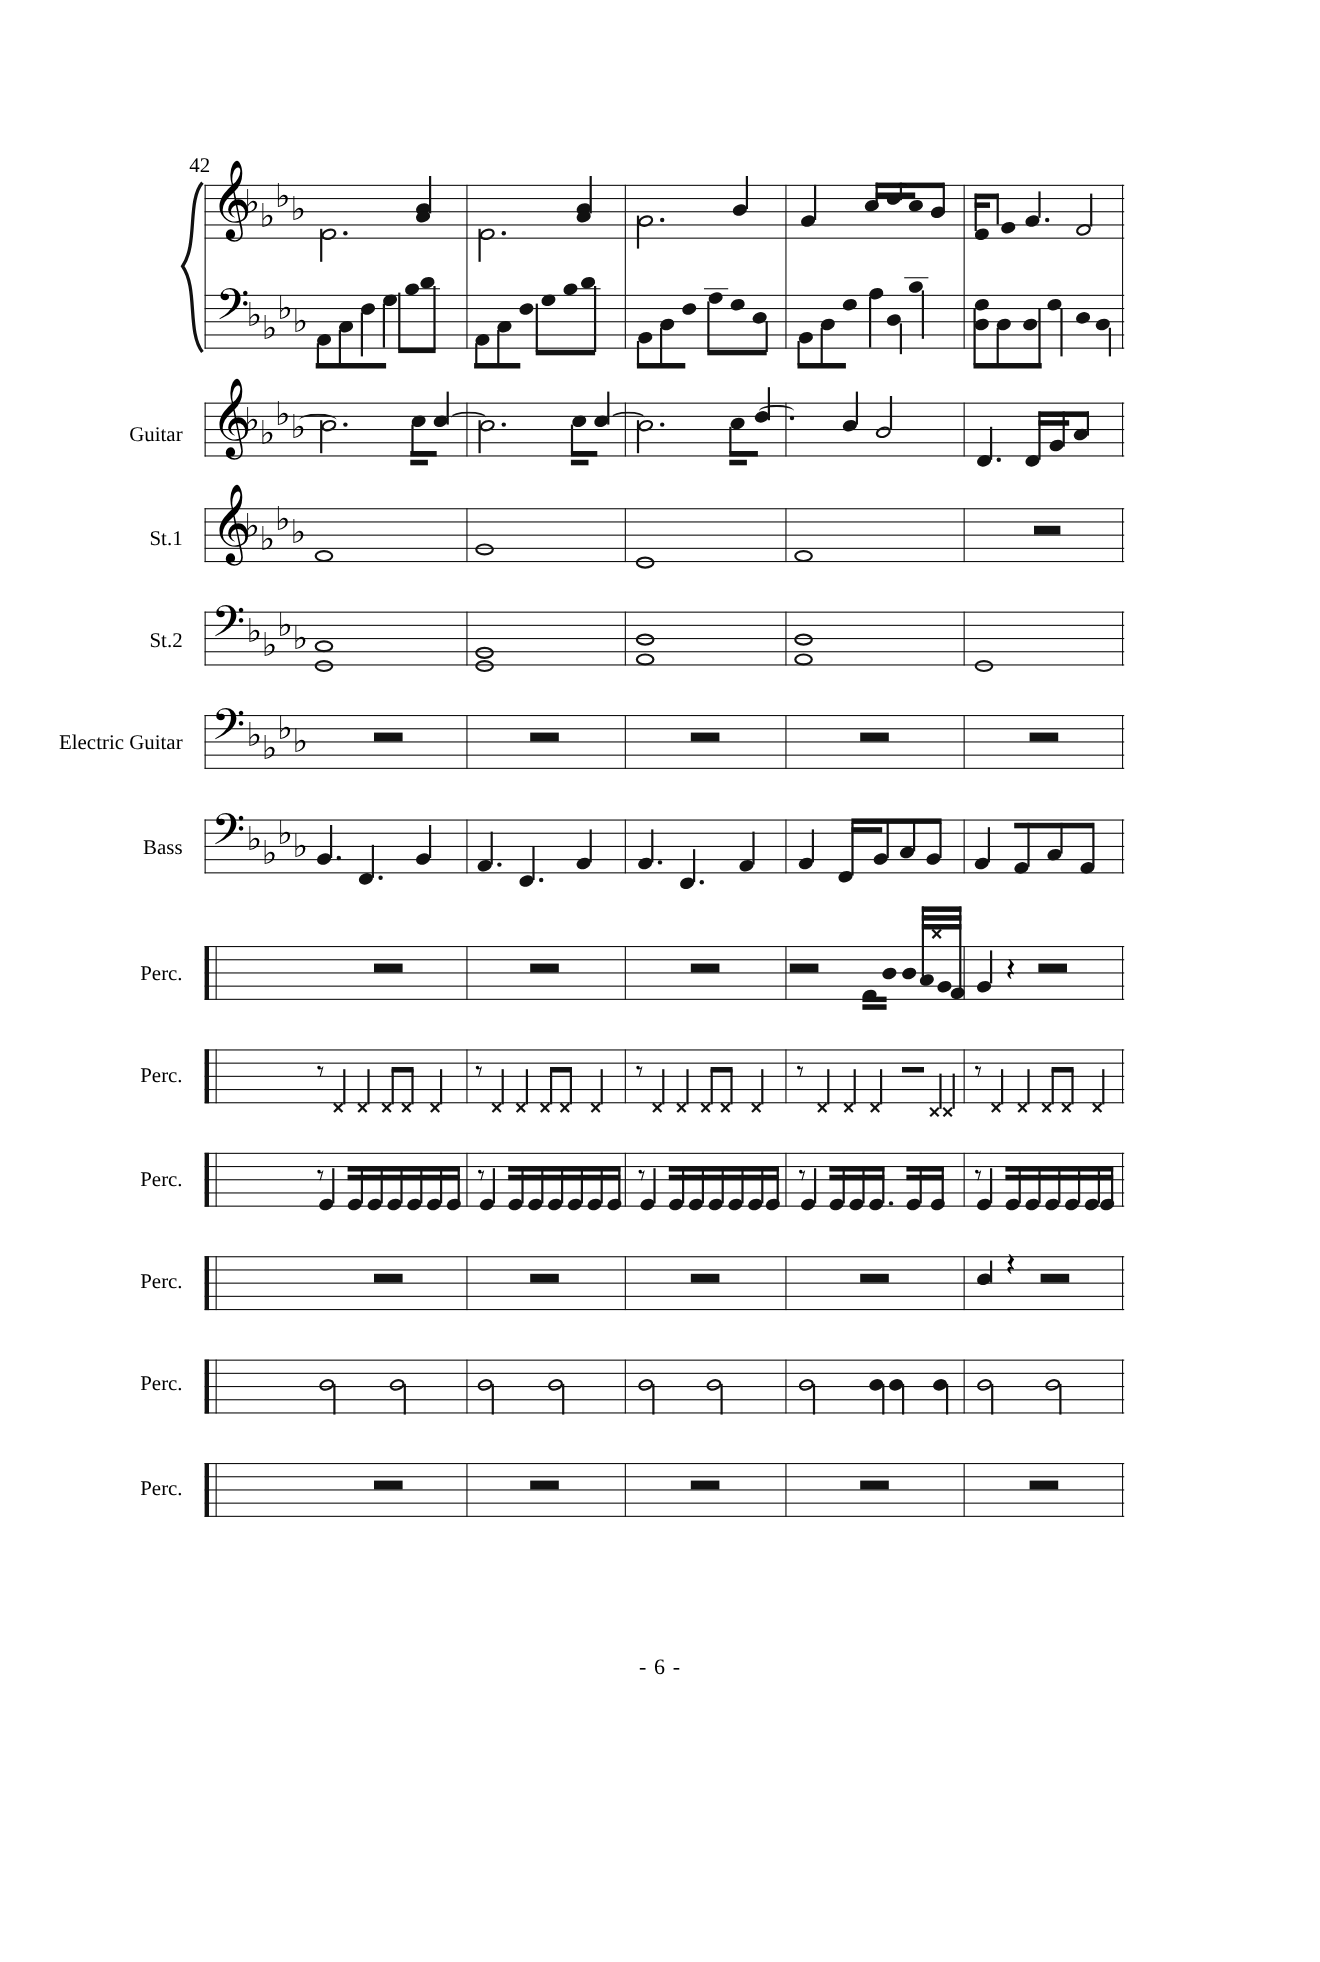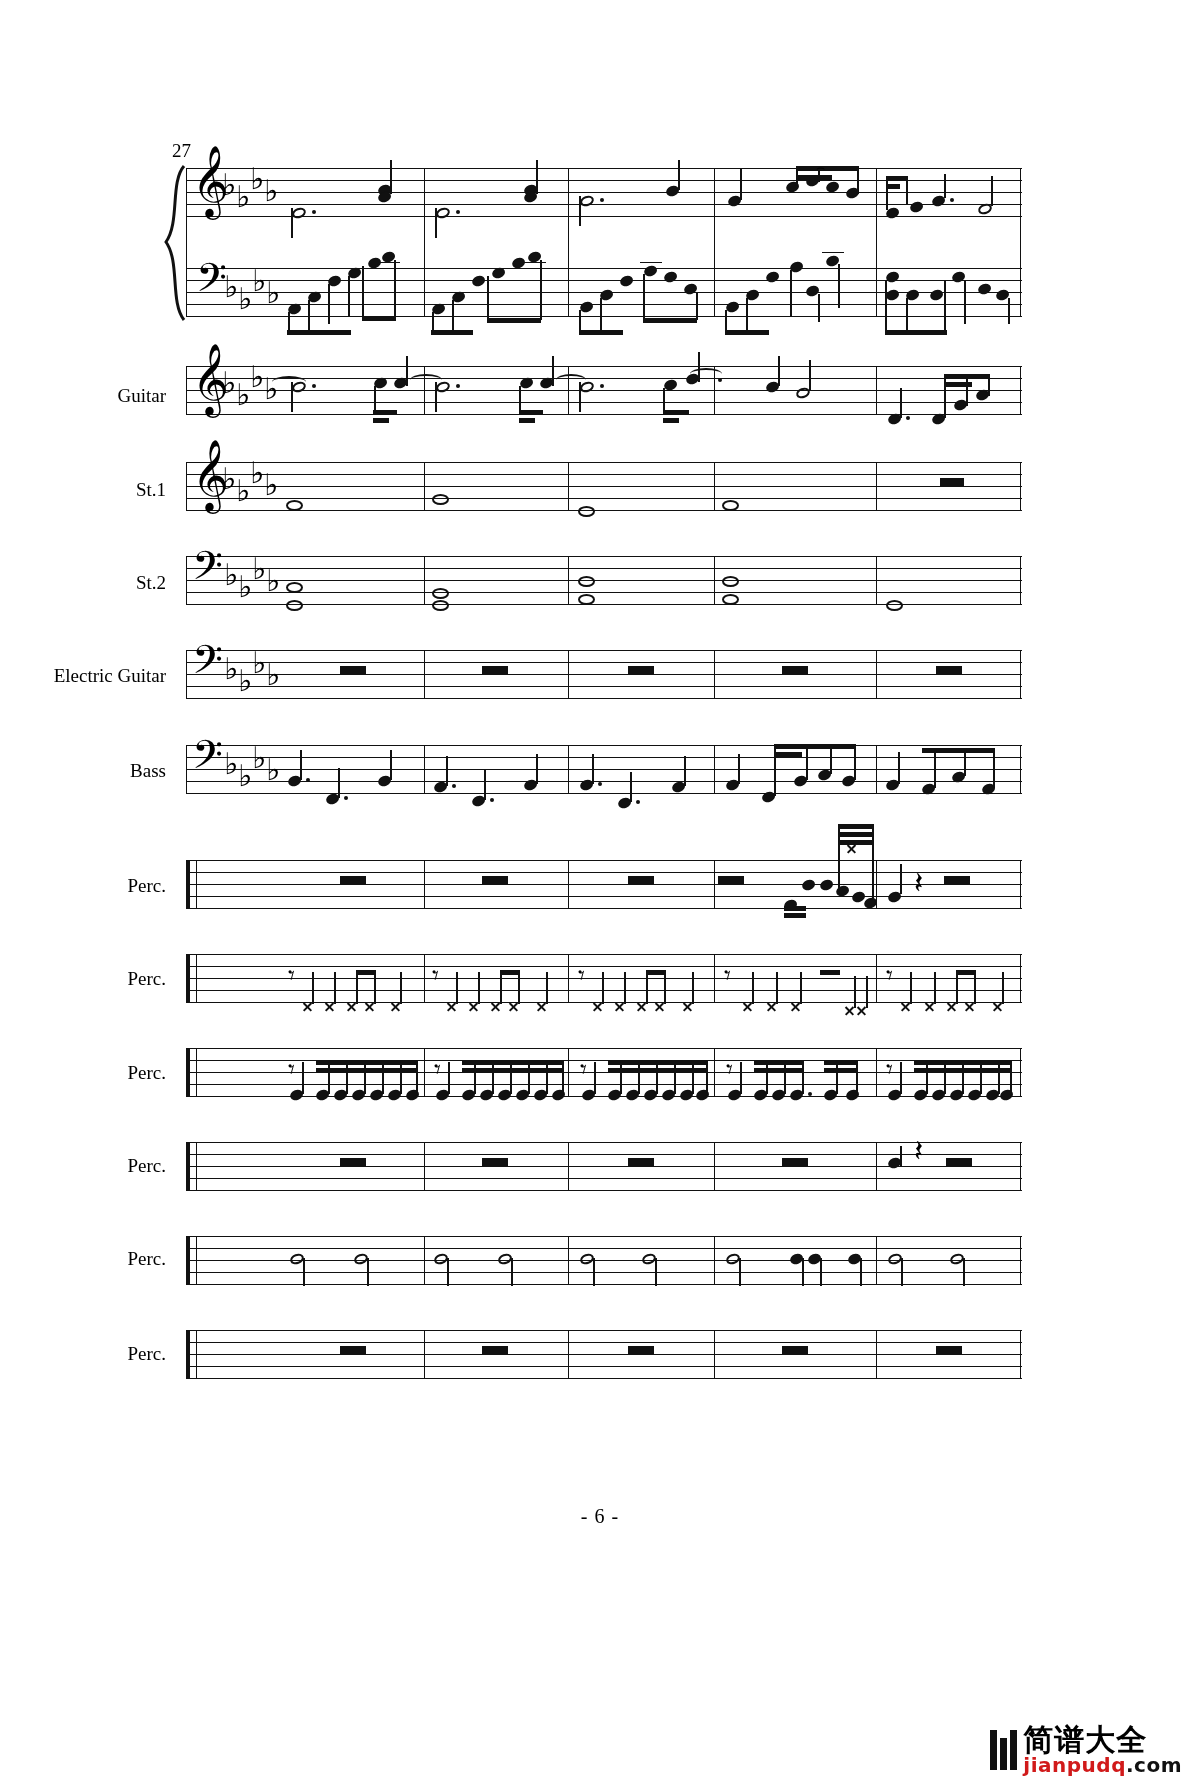--- a/index.html
+++ b/index.html
@@ -226,21 +226,21 @@
     color: #d11a1a;
     letter-spacing: 0.5px;
   }
   .wm-url span.dom { color: #111; }
 </style>
 </head>
 <body>
 
 <div class="page">
 
-  <div class="measure-number">27</div>
+  <div class="measure-number">42</div>
 
   <div class="labels">
     <div class="inst-label" style="top:385px;">Guitar</div>
     <div class="inst-label" style="top:479px;">St.1</div>
     <div class="inst-label" style="top:572px;">St.2</div>
     <div class="inst-label" style="top:665px;">Electric Guitar</div>
     <div class="inst-label" style="top:760px;">Bass</div>
     <div class="inst-label" style="top:875px;">Perc.</div>
     <div class="inst-label" style="top:968px;">Perc.</div>
     <div class="inst-label" style="top:1062px;">Perc.</div>
@@ -955,25 +955,14 @@
     <div class="rest-measure" style="left:936px; top:1346px; width:26px;"></div>
   </div>
   <div class="barline" style="left:424px; top:1330px; height:49px;"></div>
   <div class="barline" style="left:568px; top:1330px; height:49px;"></div>
   <div class="barline" style="left:714px; top:1330px; height:49px;"></div>
   <div class="barline" style="left:876px; top:1330px; height:49px;"></div>
   <div class="barline" style="left:1020px; top:1330px; height:49px;"></div>
 
   <div class="page-number">- 6 -</div>
 
-  <div class="watermark">
-    <div class="wm-bars">
-        <i></i>
-        <i></i>
-        <i></i>
-      </div>
-    <div class="wm-text">
-      <div class="wm-cn">简谱大全</div>
-      <div class="wm-url"><span>jianpudq</span><span class="dom">.com</span></div>
-    </div>
-  </div>
 
 </div>
 
 </body></html>

